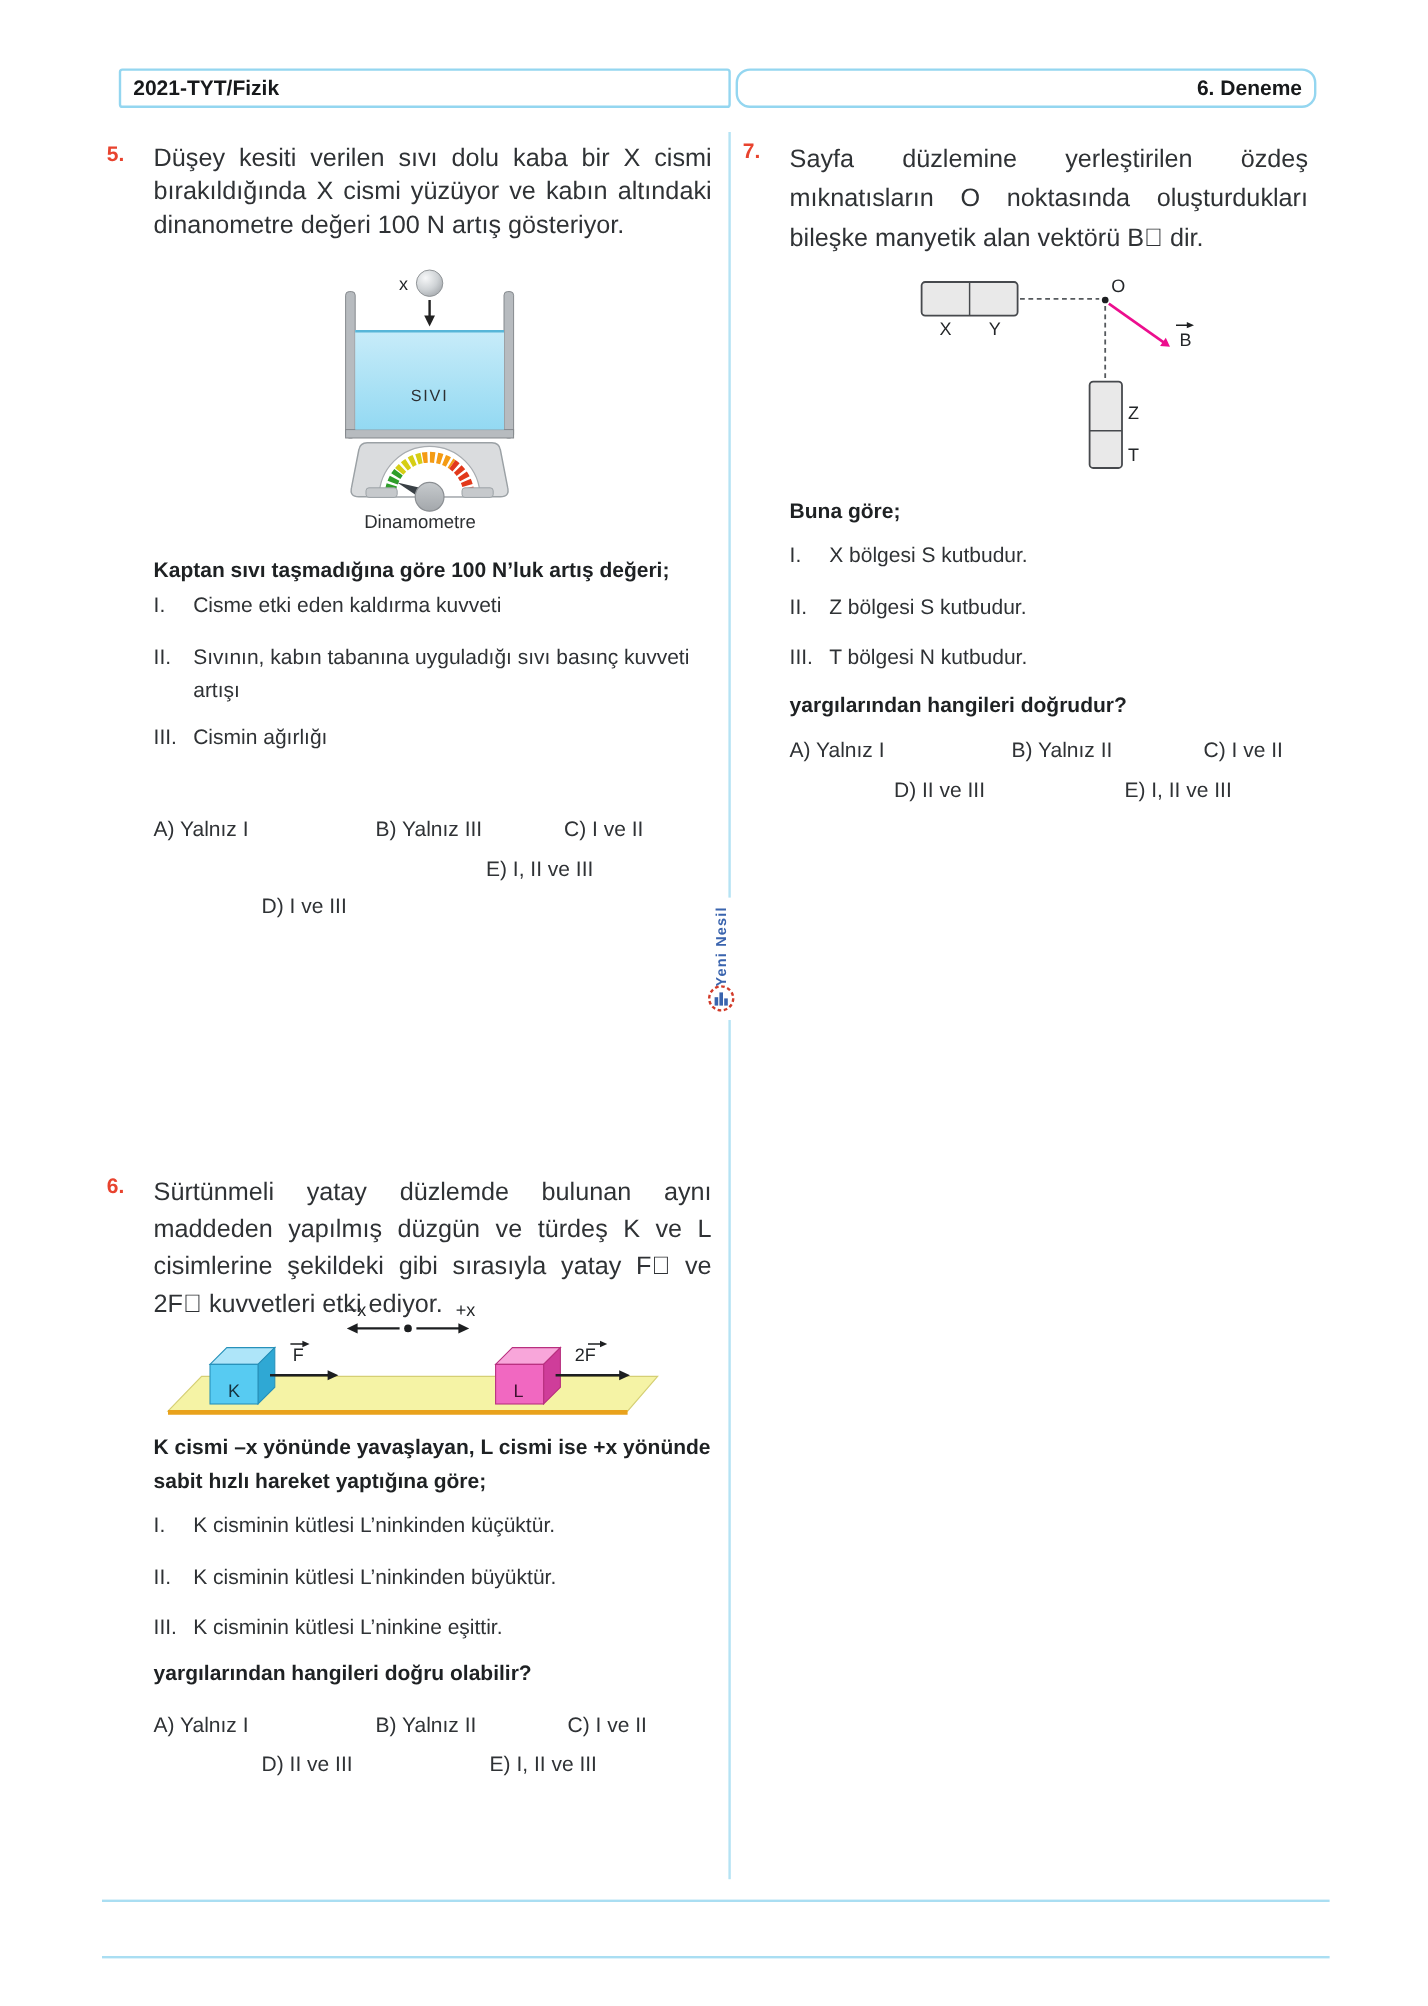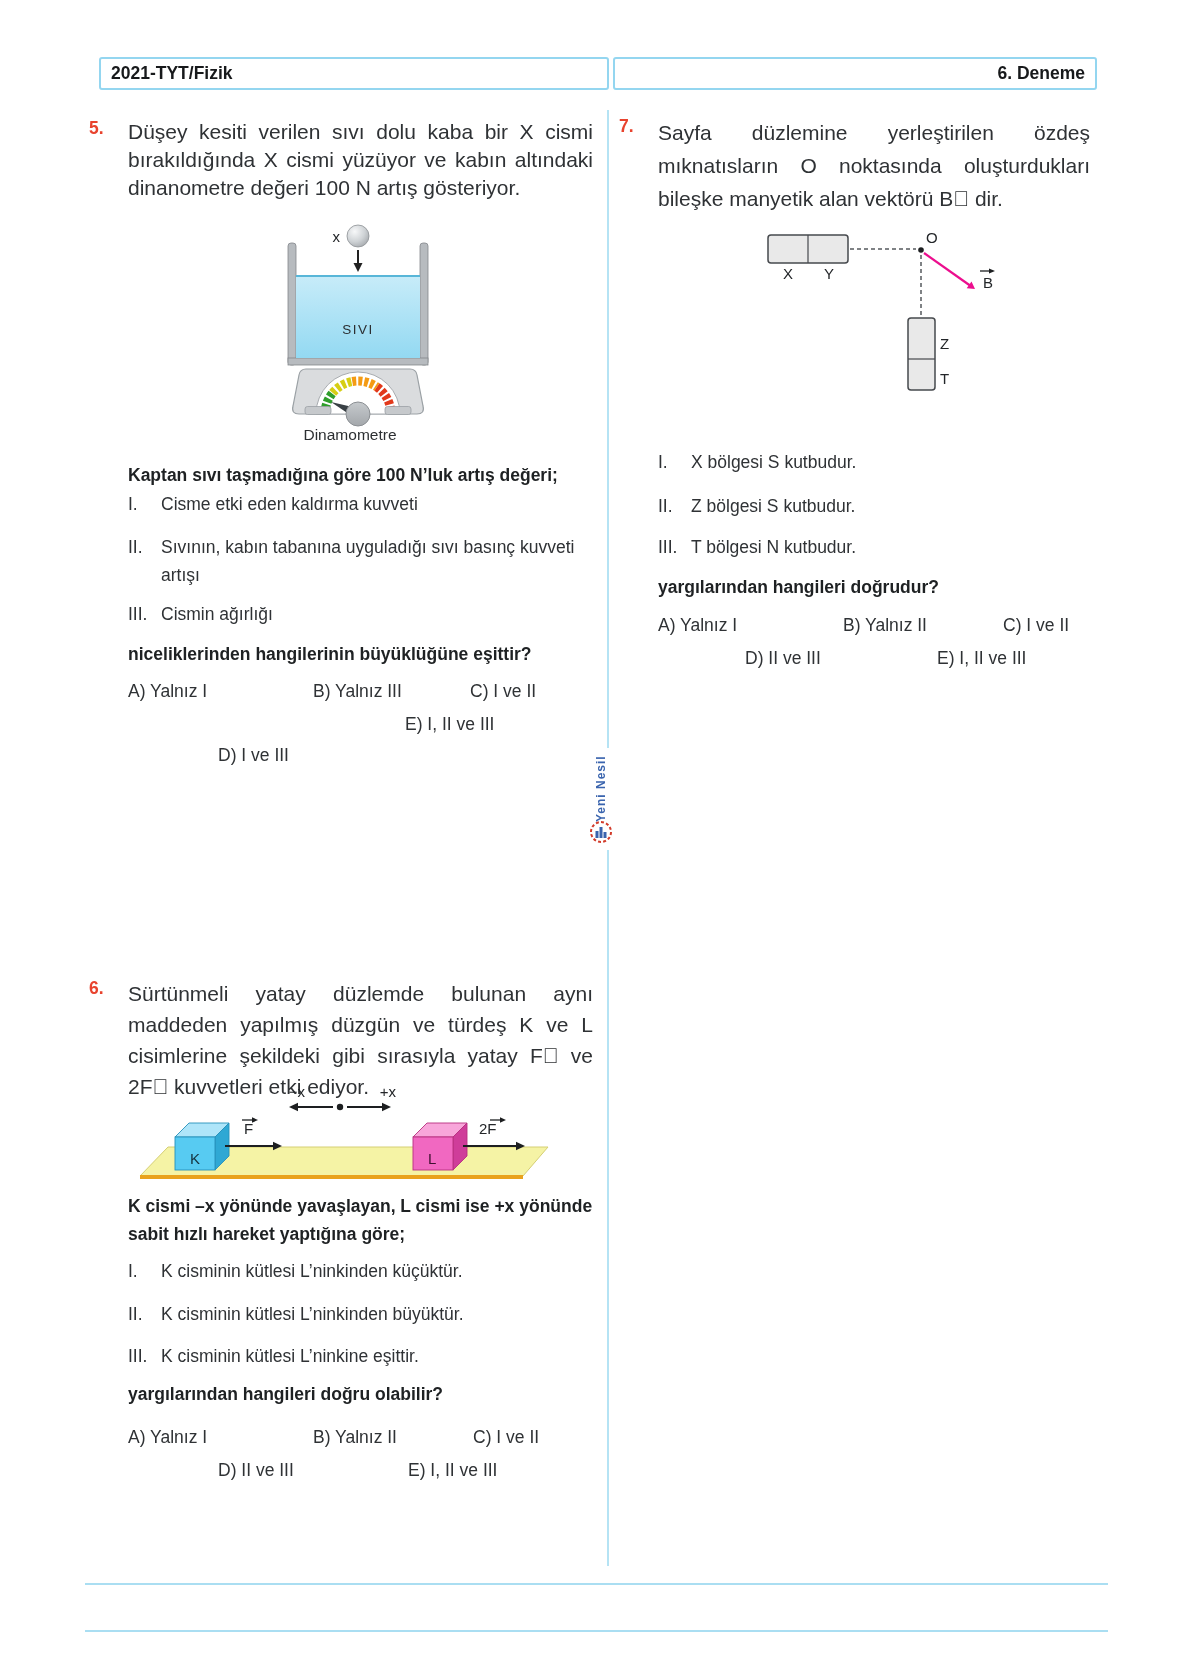--- a/index.html
+++ b/index.html
@@ -10,21 +10,21 @@
     color:#2f3235; overflow:hidden;
   }
   
   .hdr-box {
     position:absolute; top:57px; height:29px; background:#fff;
     border:2px solid #94d6f0; border-radius:3px;
     display:flex; align-items:center;
     font-weight:bold; font-size:17.5px; color:#17191b;
   }
   .hdr-left  { left:99px;  width:486px; padding:0 10px; }
-  .hdr-right { left:613px; width:460px; padding:0 10px; justify-content:flex-end; }
+  .hdr-right { left:613px; width:460px; padding:0 10px; justify-content:flex-end;border-radius:12px; }
 
   
   .divider-seg { position:absolute; left:607px; width:2px; background:#b5e3f4; }
 
   
   .logo-text {
     position:absolute; left:594px; top:752px; height:70px;
     writing-mode:vertical-rl; transform:rotate(180deg);
     font-weight:bold; font-size:12px; letter-spacing:1px;
     color:#3a64ae; white-space:nowrap;
@@ -150,21 +150,20 @@
     </div>
     <div class="item" style="top:533px;">
       <span class="rn">II.</span>
         <span>Sıvının, kabın tabanına uyguladığı sıvı basınç kuvveti artışı</span>
     </div>
     <div class="item" style="top:600px;">
       <span class="rn">III.</span>
         <span>Cismin ağırlığı</span>
     </div>
 
-    <div class="stem" style="top:640px;">niceliklerinden hangilerinin büyüklüğüne eşittir?</div>
 
     <div class="opts" style="top:681px;">
       <span class="opt" style="left:0;">A) Yalnız I</span>
       <span class="opt" style="left:185px;">B) Yalnız III</span>
       <span class="opt" style="left:342px;">C) I ve II</span>
     </div>
     <div class="opts" style="top:714px;">
       <span class="opt" style="left:90px;margin-top:31px;">D) I ve III</span>
       <span class="opt" style="left:277px;">E) I, II ve III</span>
     </div>
@@ -284,20 +283,21 @@
 
         <g>
           <rect x="289" y="100" width="27" height="72" rx="3" fill="#e9e9e9" stroke="#46494d" stroke-width="1.5"></rect>
           <line x1="289" y1="141" x2="316" y2="141" stroke="#46494d" stroke-width="1.2"></line>
           <text x="321" y="131" font-size="15" fill="#232629">Z</text>
           <text x="321" y="166" font-size="15" fill="#232629">T</text>
         </g>
       </svg>
     </div>
 
+    <div class="stem" style="top:412px;">Buna göre;</div>
 
     <div class="item" style="top:448px;">
       <span class="rn">I.</span>
         <span>X bölgesi S kutbudur.</span>
     </div>
     <div class="item" style="top:492px;">
       <span class="rn">II.</span>
         <span>Z bölgesi S kutbudur.</span>
     </div>
     <div class="item" style="top:533px;">

